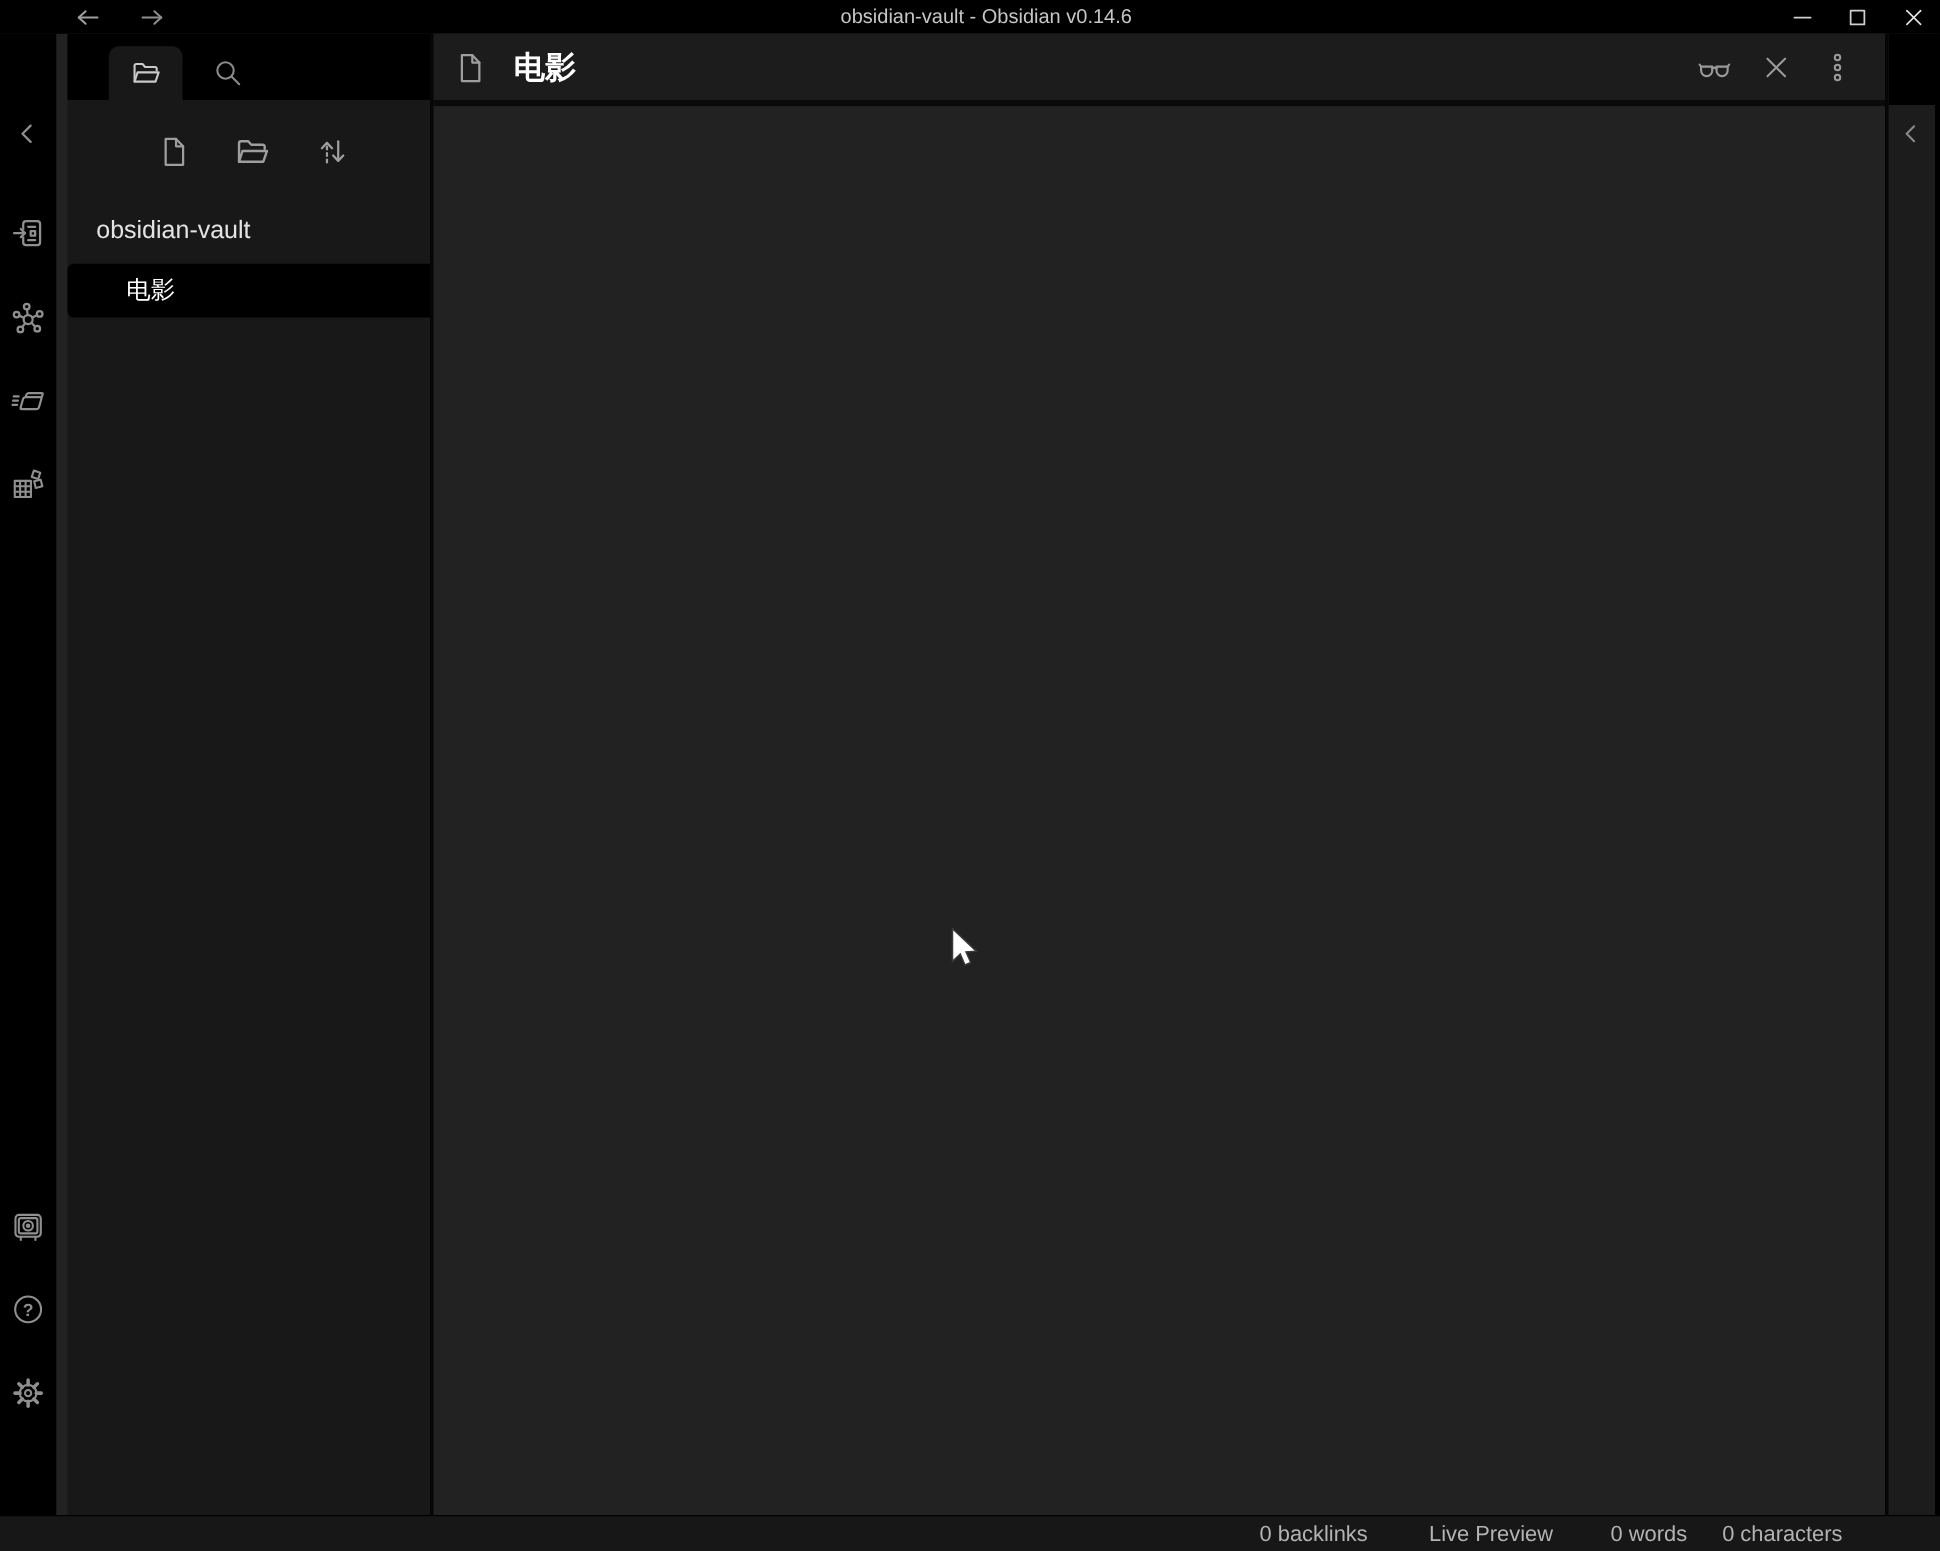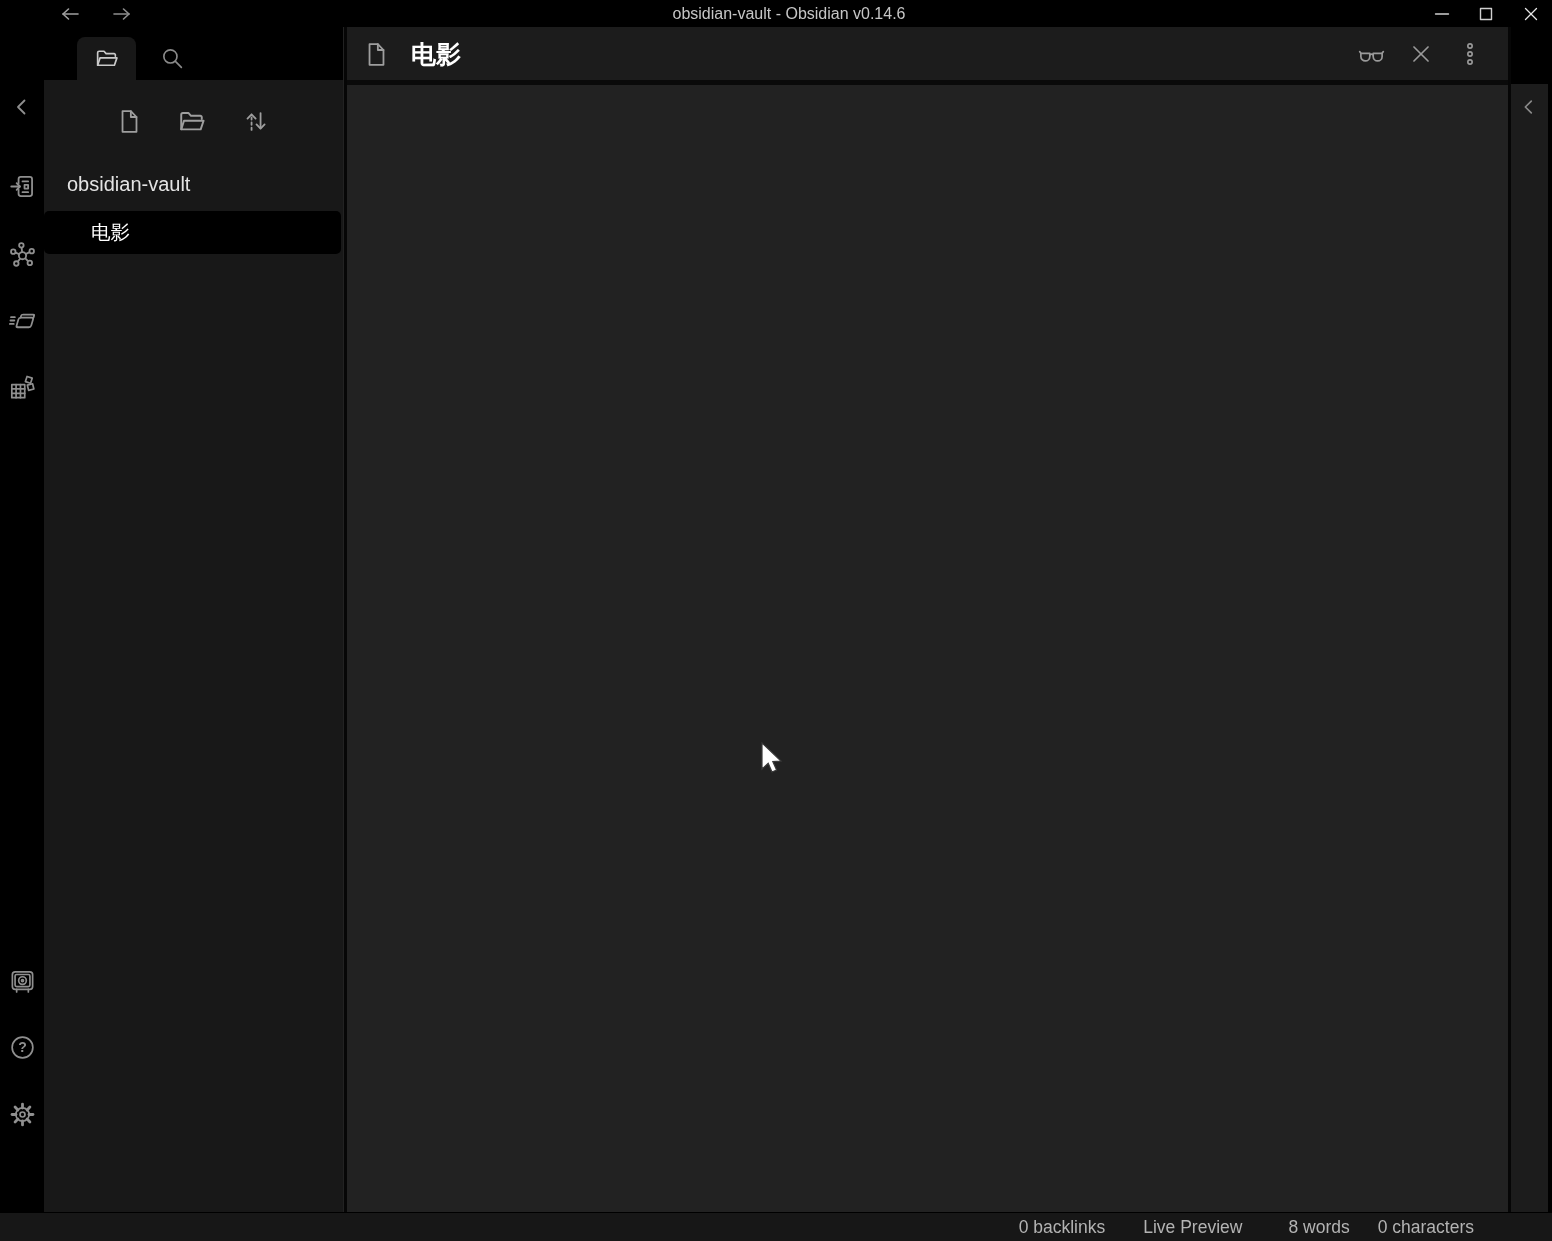--- a/index.html
+++ b/index.html
@@ -10,21 +10,21 @@
   .iconbtn{position:absolute;display:flex;align-items:center;justify-content:center;cursor:pointer;background:transparent;border:none;padding:0;}
 
   
   .titlebar{left:0;top:0;width:1552px;height:27px;background:#000000;}
   .win-title{left:13px;top:0;width:1552px;height:27px;line-height:27px;text-align:center;
              color:#c6c6c6;font-size:16px;}
   
   .ribbon{left:0;top:27px;width:45px;height:1185px;background:#000000;}
   .ribbon .iconbtn{width:36px;height:36px;left:4px;}
   
-  .explorer{left:44px;top:27px;width:299px;height:1185px;background:#181818;}
+  .explorer{left:54px;top:27px;width:299px;height:1185px;background:#181818;}
   .exp-tabstrip{left:0;top:0;width:299px;height:53px;background:#000000;}
   .exp-tab{top:10px;height:43px;width:59px;border-radius:8px 8px 0 0;}
   .exp-tab.active{left:33px;background:#181818;}
   .exp-tab.inactive{left:103px;width:50px;background:transparent;}
   .exp-toolbar-btn{top:77px;width:34px;height:34px;}
   .vault-name{left:23px;top:146px;color:#e4e4e4;font-size:20px;font-weight:500;cursor:pointer;}
   .file-item{left:0;top:184px;width:297px;height:43px;background:#000000;border-radius:5px;
              color:#ffffff;font-size:19.5px;line-height:43px;padding-left:47px;box-sizing:border-box;cursor:pointer;}
   
   .vdiv1{left:344px;top:27px;width:3px;height:1185px;background:#060606;}
@@ -37,21 +37,21 @@
   .editor-header{left:0;top:0;width:1161px;height:53px;background:#1c1c1c;}
   .editor-hdiv{left:0;top:53px;width:1161px;height:5px;background:#0a0a0a;}
   .editor-content{left:0;top:58px;width:1161px;height:1127px;background:#222222;cursor:text;}
   .tab-title{left:64px;top:0;height:53px;line-height:55px;color:#ffffff;font-size:25px;font-weight:700;}
   .hdr-act{top:8px;width:38px;height:38px;}
   
   .statusbar{left:0;top:1212px;width:1552px;height:29px;background:#171717;border-top:1px solid #000;
              box-sizing:border-box;display:flex;align-items:center;justify-content:flex-end;
              padding-right:78px;color:#b3b3b3;font-size:17.5px;}
   .statusbar .sb{white-space:nowrap;}
-  .sb-view{margin-left:38px;cursor:pointer;}
+  .sb-view{margin-left:49px;cursor:pointer;}
   .sb-words{margin-left:46px;}
   .sb-chars{margin-left:28px;}
   .sb-backlinks{cursor:pointer;}
 </style>
 </head>
 <body>
 
 <div class="app">
 
   <header class="abs titlebar">
@@ -264,21 +264,21 @@
       <svg class="icon" width="22" height="22" viewBox="0 0 24 24" style="stroke:#8a8a8a;stroke-width:1.8;">
         <polyline points="14.5,5.5 8,12 14.5,18.5"></polyline>
       </svg>
     </button>
   </div>
   <div class="abs right-edge"></div>
 
   <footer class="abs statusbar">
     <span class="sb sb-backlinks">0 backlinks</span>
     <span class="sb sb-view">Live Preview</span>
-    <span class="sb sb-words">8 words</span>
+    <span class="sb sb-words">0 words</span>
     <span class="sb sb-chars">0 characters</span>
   </footer>
 
   <svg class="abs" style="left:760px;top:742px;" width="30" height="34" viewBox="0 0 30 34">
     <path d="M2 1 L2 27 L8.2 21.2 L12 30 L16.6 28 L12.8 19.6 L21 19 Z" fill="#ffffff" stroke="#3a3a3a" stroke-width="1.2"></path>
   </svg>
 
 </div>
 
 </body></html>

